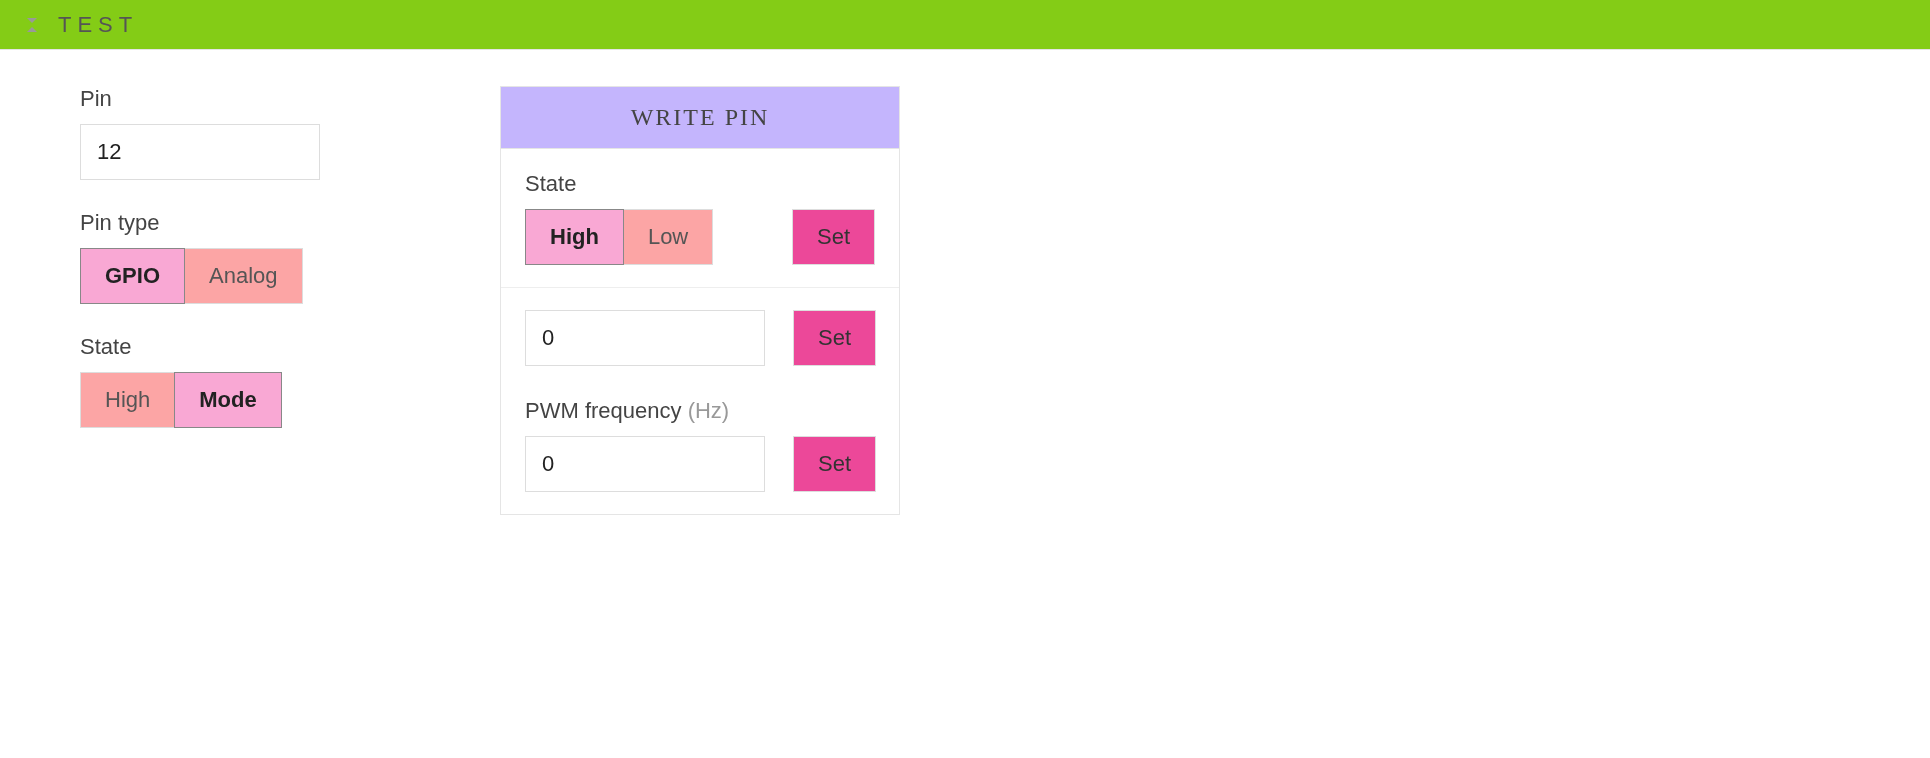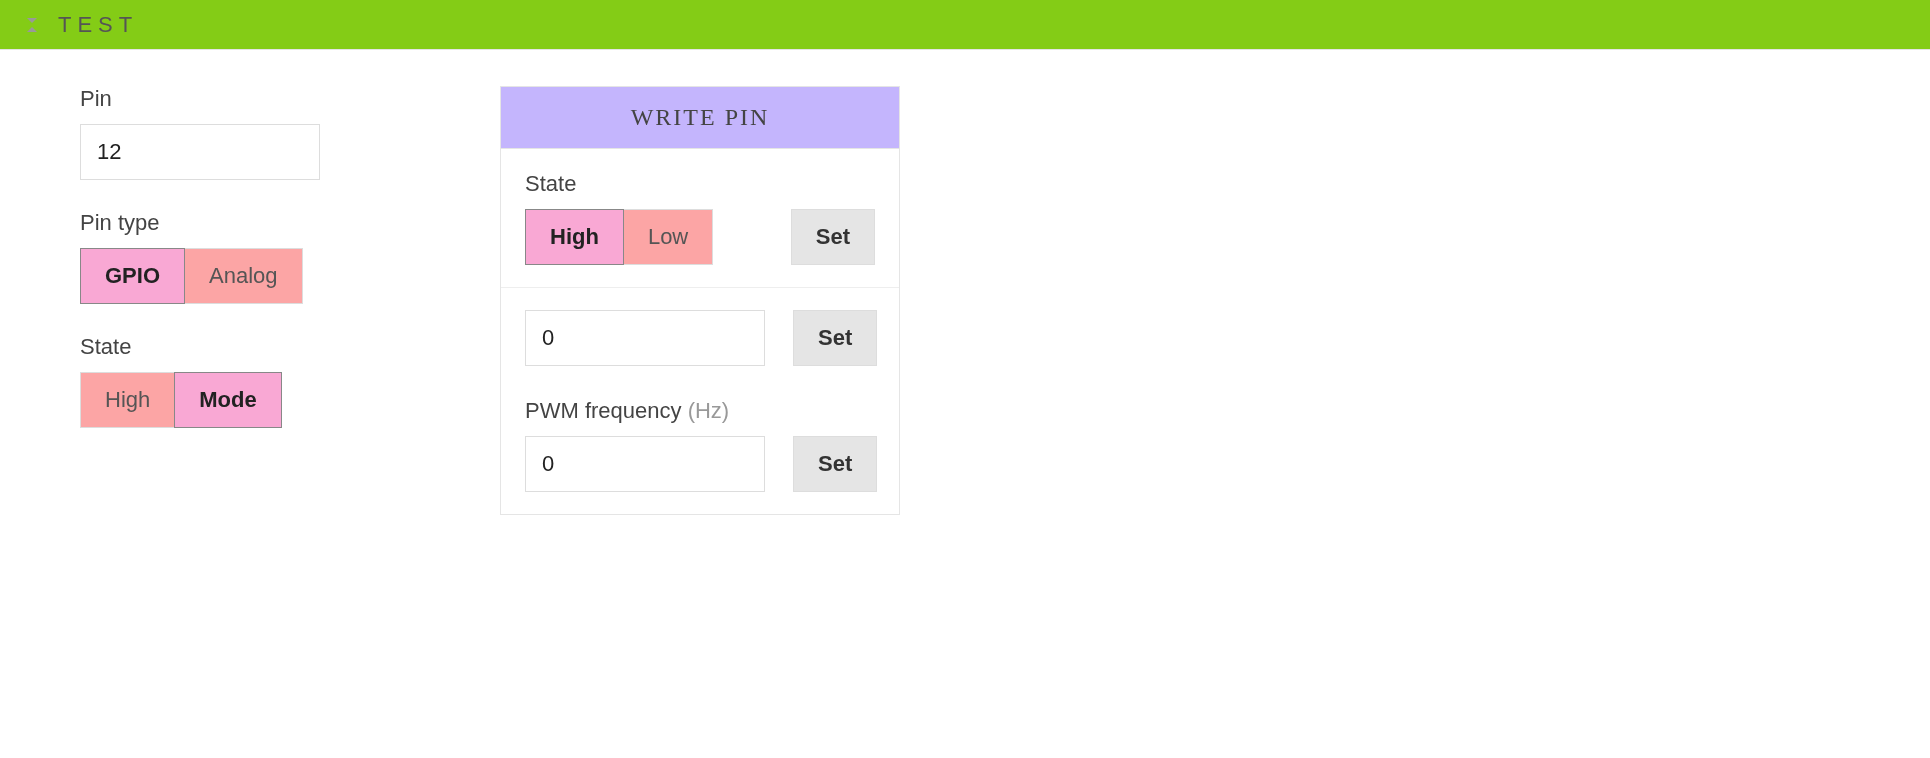--- a/index.html
+++ b/index.html
@@ -143,24 +143,23 @@
       align-items: center;
       gap: 14px;
     }
     .spacer { flex: 1; }
 
     .btn {
       height: 56px;
       padding: 0 24px;
       font-size: 22px;
       border: 1px solid #ddd;
-      background: #e5e5e5;
+      background: #ec4899;
       color: #333;
       cursor: pointer;
-      font-weight: bold;
     }
   </style>
 </head>
 <body>
 
 <div class="topbar">
   <div class="topbar-icon">
     <div class="chev chev-down"></div>
     <div class="chev chev-up"></div>
   </div>

